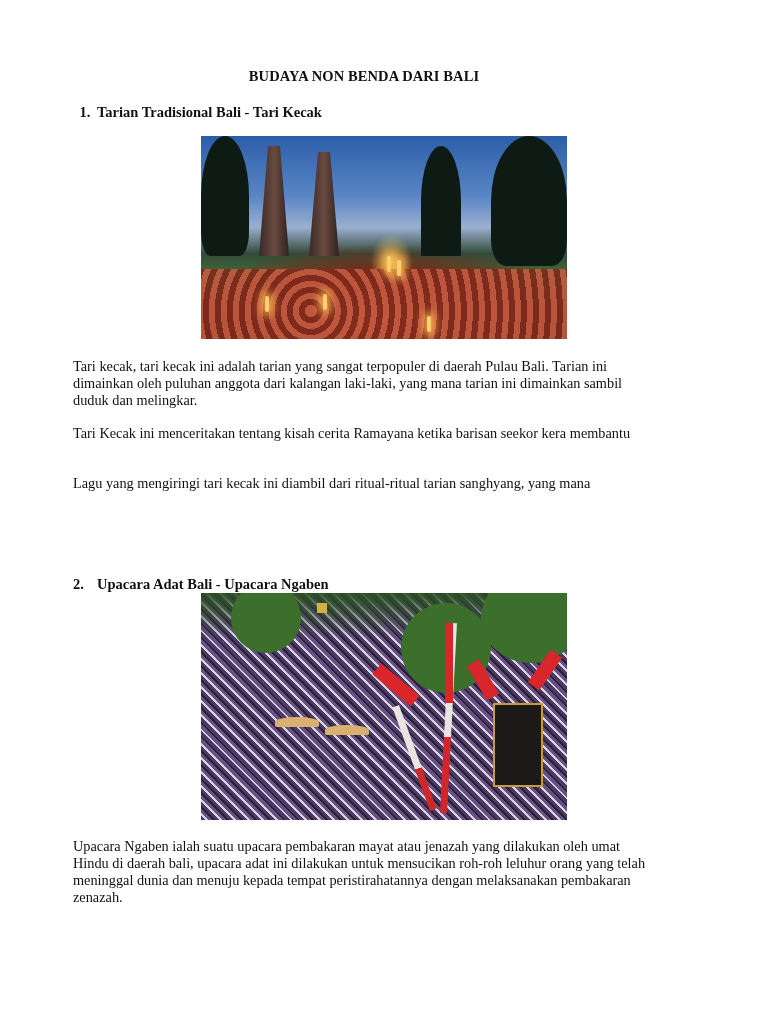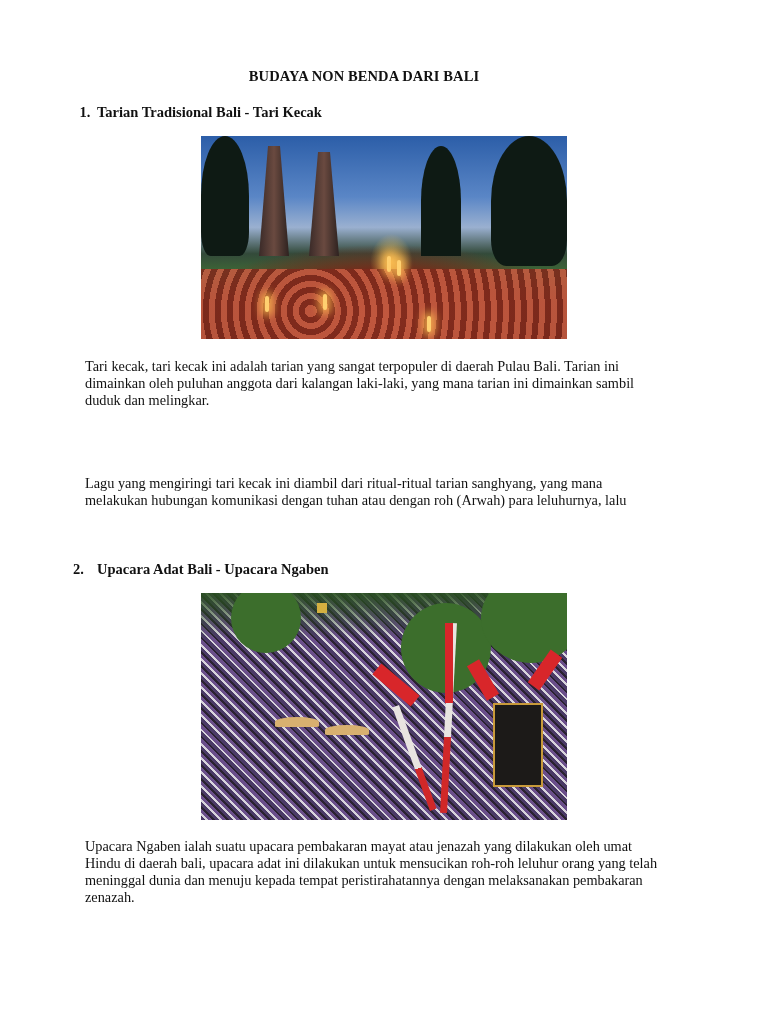--- a/index.html
+++ b/index.html
@@ -12,21 +12,21 @@
     font-weight: bold; font-size: 14.5px; letter-spacing: 0.1px;
   }
   .heading {
     position: absolute; left: 73px; font-weight: bold; font-size: 14.5px;
   }
   .heading .num { display: inline-block; width: 24px; }
   .para {
     position: absolute; left: 73px; width: 640px; font-size: 14.3px; line-height: 17px;
     margin: 0;
   }
-  .para .line { display: block; white-space: nowrap; margin-left: 12px; }
+  .para .line { display: block; white-space: nowrap; }
   .photo {
     position: absolute; left: 201px; width: 366px; overflow: hidden;
   }
   
   .photo-kecak {
     top: 136px; height: 203px;
     background:
       radial-gradient(ellipse 30px 40px at 52% 62%, rgba(255,200,90,0.85), rgba(255,150,40,0) 70%),
       radial-gradient(ellipse 200px 70px at 50% 88%, #b8402e 0%, #7a2518 60%, rgba(60,20,20,0) 100%),
       linear-gradient(to bottom, #2c5ea8 0%, #5a86c6 30%, #9ab0d0 45%, #334a3a 58%, #3f6a35 68%, #5a2a20 82%, #3a1410 100%);
@@ -74,28 +74,28 @@
     <div class="torch" style="left:226px;top:180px;"></div>
   </div>
 
   <p class="para" style="top:358px;">
     <span class="line">Tari kecak, tari kecak ini adalah tarian yang sangat terpopuler di daerah Pulau Bali. Tarian ini</span>
     <span class="line">dimainkan oleh puluhan anggota dari kalangan laki-laki, yang mana tarian ini dimainkan sambil</span>
     <span class="line">duduk dan melingkar.</span>
   </p>
 
   <p class="para" style="top:425px;">
+    <span class="line">Tari Kecak ini menceritakan tentang kisah cerita Ramayana ketika barisan seekor kera membantu</span>
   </p>
 
   <p class="para" style="top:475px;">
     <span class="line">Lagu yang mengiringi tari kecak ini diambil dari ritual-ritual tarian sanghyang, yang mana</span>
-    <span class="line">melakukan hubungan komunikasi dengan tuhan atau dengan roh (Arwah) para leluhurnya, lalu</span>
   </p>
 
-  <div class="heading" style="top:561px;">
+  <div class="heading" style="top:576px;">
     <span class="num">2.</span><span>Upacara Adat Bali - Upacara Ngaben</span>
   </div>
 
   <div class="photo photo-ngaben">
     <div class="greenery" style="left:30px;top:-10px;width:70px;height:70px;"></div>
     <div class="greenery" style="left:200px;top:10px;width:90px;height:90px;"></div>
     <div class="greenery" style="left:280px;top:-20px;width:100px;height:90px;"></div>
     <div class="flag" style="left:170px;top:85px;width:50px;height:14px;transform:rotate(40deg);"></div>
     <div class="pole" style="left:244px;top:30px;height:190px;transform:rotate(3deg);"></div>
     <div class="flag" style="left:244px;top:30px;width:8px;height:80px;"></div>

